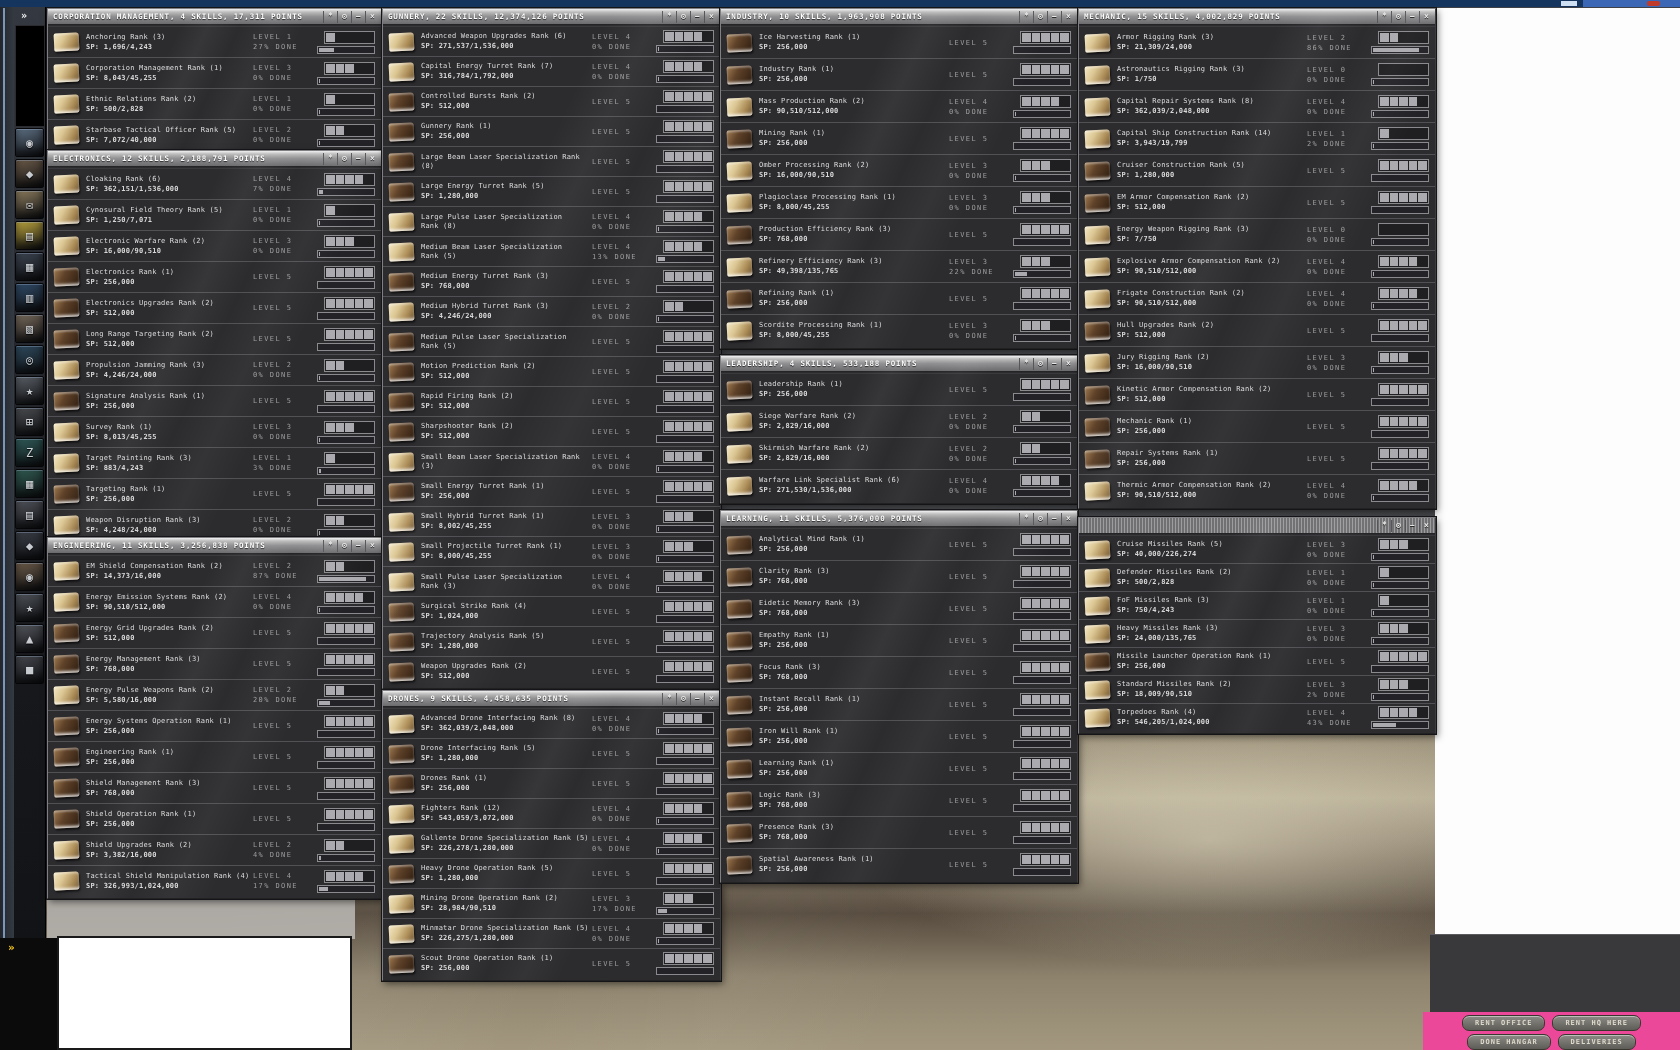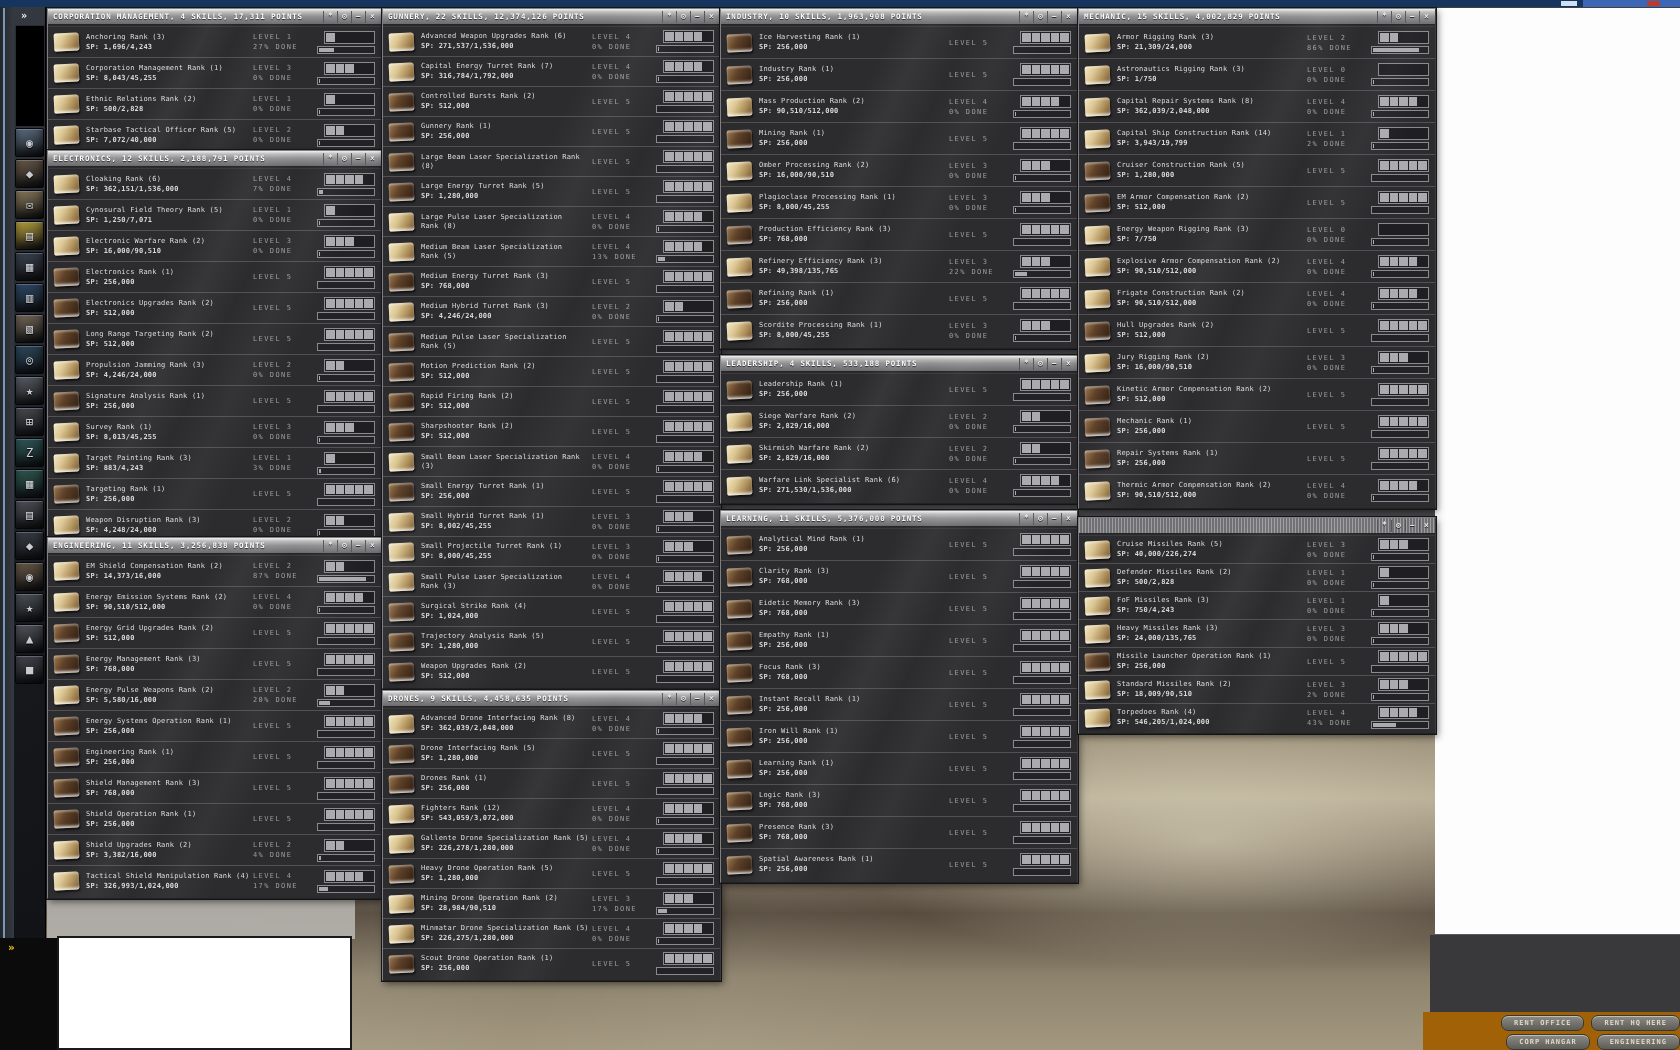--- a/index.html
+++ b/index.html
@@ -36,22 +36,22 @@
   .nicon{width:27px;height:27px;margin:0 auto;border:1px solid #060608;border-radius:2px;
      box-shadow:inset 0 1px 0 rgba(170,190,220,.35), inset 0 -6px 8px rgba(0,0,0,.55);
      display:flex;align-items:center;justify-content:center;
      font-size:12px;color:rgba(235,240,245,.85);cursor:pointer;text-shadow:0 1px 1px #000}
   .neo-expand-bottom{position:absolute;left:8px;top:941px;font:bold 11px "DejaVu Sans Mono",monospace;color:#f5c518;z-index:9;cursor:pointer}
   .blk-corner{position:absolute;left:0;top:938px;width:57px;height:112px;background:#0b0b0c;z-index:8}
 
   
   .white-right{position:absolute;left:1435px;top:8px;width:245px;height:926px;background:#fdfdfd;z-index:4}
   .dark-right{position:absolute;left:1430px;top:934px;width:250px;height:78px;background:#39393c;border-top:1px solid #5a5a5e;z-index:4}
-  .svc{position:absolute;left:1423px;top:1012px;width:257px;height:38px;background:#a16207;z-index:4;
-       display:flex;flex-direction:column;align-items:flex-end;justify-content:flex-start;gap:3px;padding-top:3px;box-sizing:border-box}
+  .svc{position:absolute;left:1423px;top:1012px;width:257px;height:38px;background:#ec4899;z-index:4;
+       display:flex;flex-direction:column;align-items:center;justify-content:flex-start;gap:3px;padding-top:3px;box-sizing:border-box}
   .svc-row{display:flex;gap:7px}
   .svc-btn{background:linear-gradient(180deg,#8c8b85,#5d5c57);border:1px solid #38382f;border-radius:7px;
        box-shadow:inset 0 1px 0 rgba(255,255,255,.45);color:#ddd9cb;
        font:bold 7px "DejaVu Sans Mono",monospace;letter-spacing:1px;padding:3px 12px;cursor:pointer;white-space:nowrap}
   .gray-patch{position:absolute;left:47px;top:893px;width:308px;height:46px;background:#b7b5b0;z-index:2;opacity:.9}
   .white-left{position:absolute;left:57px;top:936px;width:295px;height:114px;background:#fff;border:2px solid #1a1a1a;box-sizing:border-box;z-index:7}
 
   
   .win{position:absolute;background:#2c2c2f;z-index:5;
      border:1px solid #808084;border-right-color:#3c3c40;border-bottom-color:#222;
@@ -191,22 +191,22 @@
 <div class="dark-right"></div>
 <div class="gray-patch"></div>
 <div class="white-left"></div>
 
 <div class="svc">
   <div class="svc-row">
     <button class="svc-btn">RENT OFFICE</button>
     <button class="svc-btn">RENT HQ HERE</button>
   </div>
   <div class="svc-row">
-    <button class="svc-btn">CORP HANGAR</button>
-    <button class="svc-btn">ENGINEERING</button>
+    <button class="svc-btn">DONE HANGAR</button>
+    <button class="svc-btn">DELIVERIES</button>
   </div>
 </div>
 
 <div class="win w-corp rh31">
   <div class="tbar">
     <span class="title">CORPORATION MANAGEMENT, 4 SKILLS, 17,311 POINTS</span>
     <span class="ctrls">
         <span class="ctrl">*</span>
         <span class="ctrl">⊙</span>
         <span class="ctrl">−</span>

